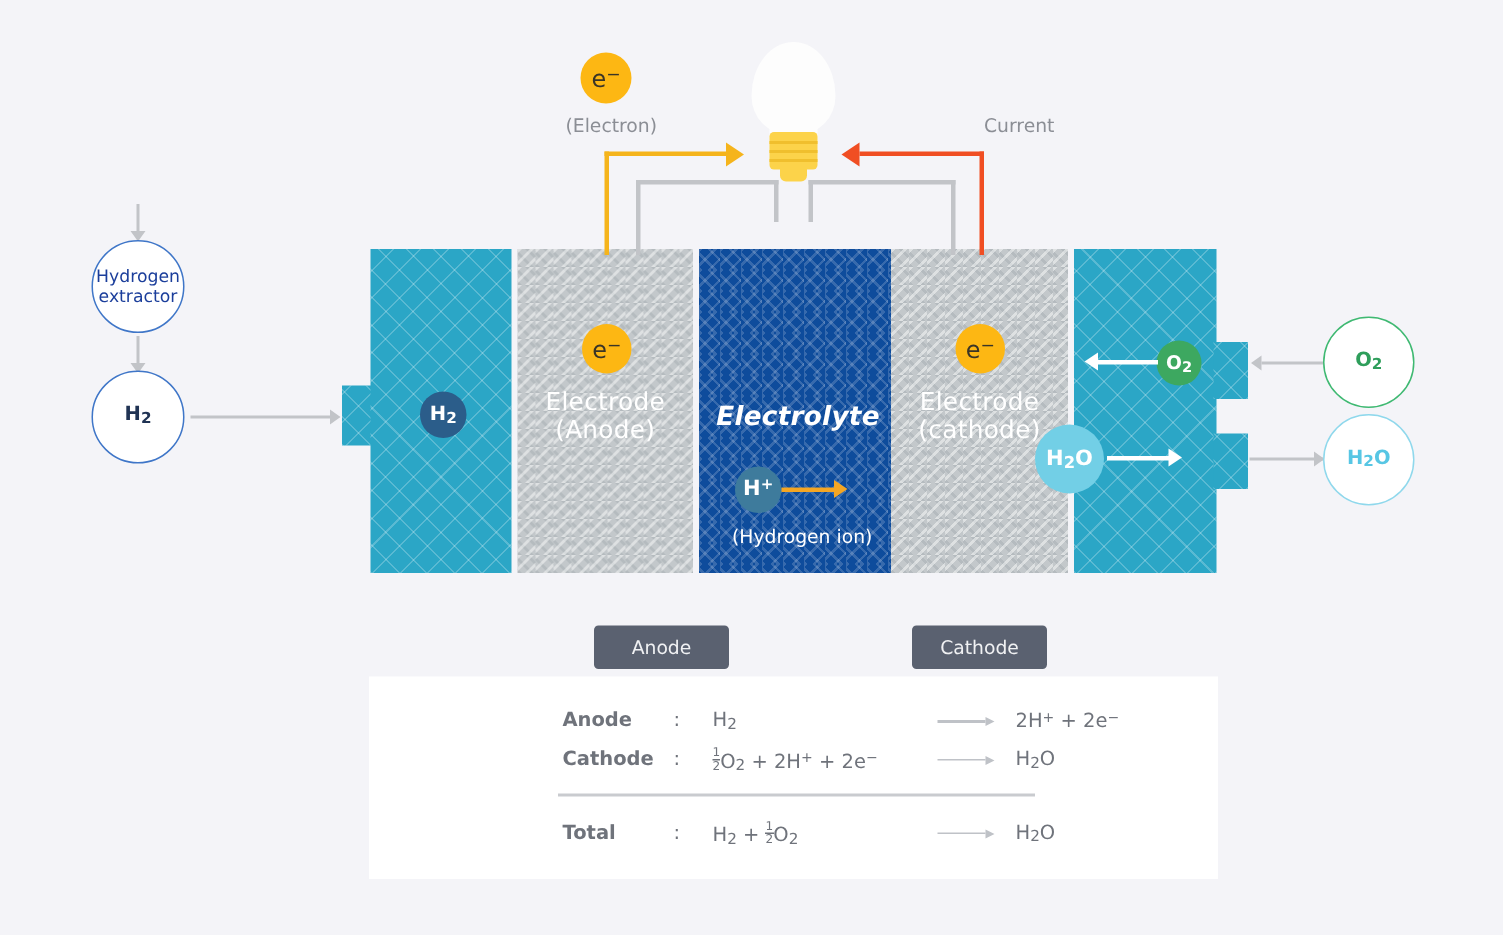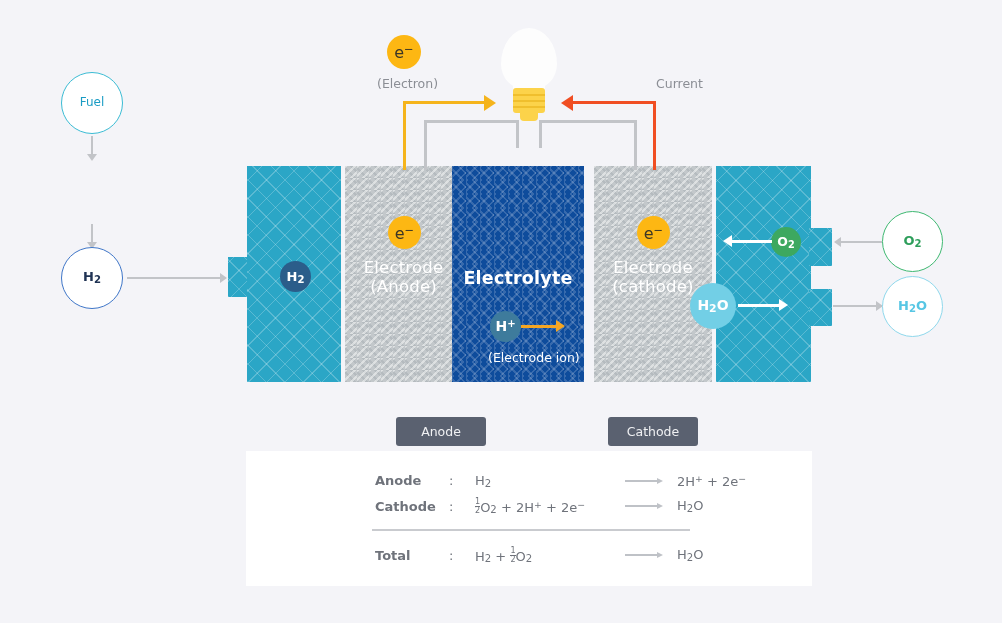--- a/index.html
+++ b/index.html
@@ -122,27 +122,28 @@
   .frac{display:inline-block;font-size:.62em;line-height:1;text-align:center;
         vertical-align:-.05em;transform:translateY(1px);}
   .frac .num{display:block;}
   .frac .den{display:block;border-top:1px solid currentColor;}
 </style>
 </head>
 <body>
 
 <div class="stage">
 
-  <div class="chip fuel" style="left:61px;top:72px;width:62px;height:62px;">
-    <span>Fuel</span>
-  </div>
 
   <div class="wire" style="left:91px;top:136px;width:2px;height:20px;"></div>
   <div class="tri down" style="left:87px;top:154px;"></div>
 
+  <div class="chip hx" style="left:61px;top:160px;width:62px;height:62px;flex-direction:column;">
+    <span>Hydrogen</span>
+    <span>extractor</span>
+  </div>
 
   <div class="wire" style="left:91px;top:224px;width:2px;height:20px;"></div>
   <div class="tri down" style="left:87px;top:242px;"></div>
 
   <div class="chip h2" style="left:61px;top:247px;width:62px;height:62px;">
     <span>H<sub>2</sub></span>
   </div>
 
   <div class="wire" style="left:127px;top:277px;width:95px;height:2px;"></div>
   <div class="tri right" style="left:220px;top:273px;"></div>
@@ -151,21 +152,21 @@
 
   <div class="panel p-teal" style="left:247px;width:94px;"></div>
 
   <div class="panel p-gray" style="left:345px;width:117px;">
     <div class="panel-label lab-electrode" style="top:92px;">
       <span>Electrode</span><br>
       <span>(Anode)</span>
     </div>
   </div>
 
-  <div class="panel p-blue" style="left:452px;width:132px;">
+  <div class="panel p-blue" style="left:466px;width:132px;font-style:italic;">
     <div class="panel-label lab-electrolyte" style="top:102px;">
       <span>Electrolyte</span>
     </div>
   </div>
 
   <div class="panel p-gray" style="left:594px;width:118px;">
     <div class="panel-label lab-electrode" style="top:92px;">
       <span>Electrode</span><br>
       <span>(cathode)</span>
     </div>
@@ -186,21 +187,21 @@
 
   <div class="bub e" style="left:637px;top:216px;width:33px;height:33px;">
     <span>e<sup>−</sup></span>
   </div>
 
   <div class="bub hp" style="left:490px;top:311px;width:31px;height:31px;">
     <span>H<sup>+</sup></span>
   </div>
   <div class="orangearrow" style="left:521px;top:325px;width:36px;"></div>
   <div class="orangehead" style="left:556px;top:320px;"></div>
-  <div class="hion-cap" style="left:488px;top:350px;">(Electrode ion)</div>
+  <div class="hion-cap" style="left:488px;top:350px;">(Hydrogen ion)</div>
 
   <div class="bub o2" style="left:771px;top:227px;width:30px;height:30px;">
     <span>O<sub>2</sub></span>
   </div>
   <div class="whitearrow" style="left:732px;top:240px;width:40px;"></div>
   <div class="whitehead l" style="left:723px;top:235px;"></div>
 
   <div class="bub h2o" style="left:690px;top:283px;width:46px;height:46px;">
     <span>H<sub>2</sub>O</span>
   </div>

